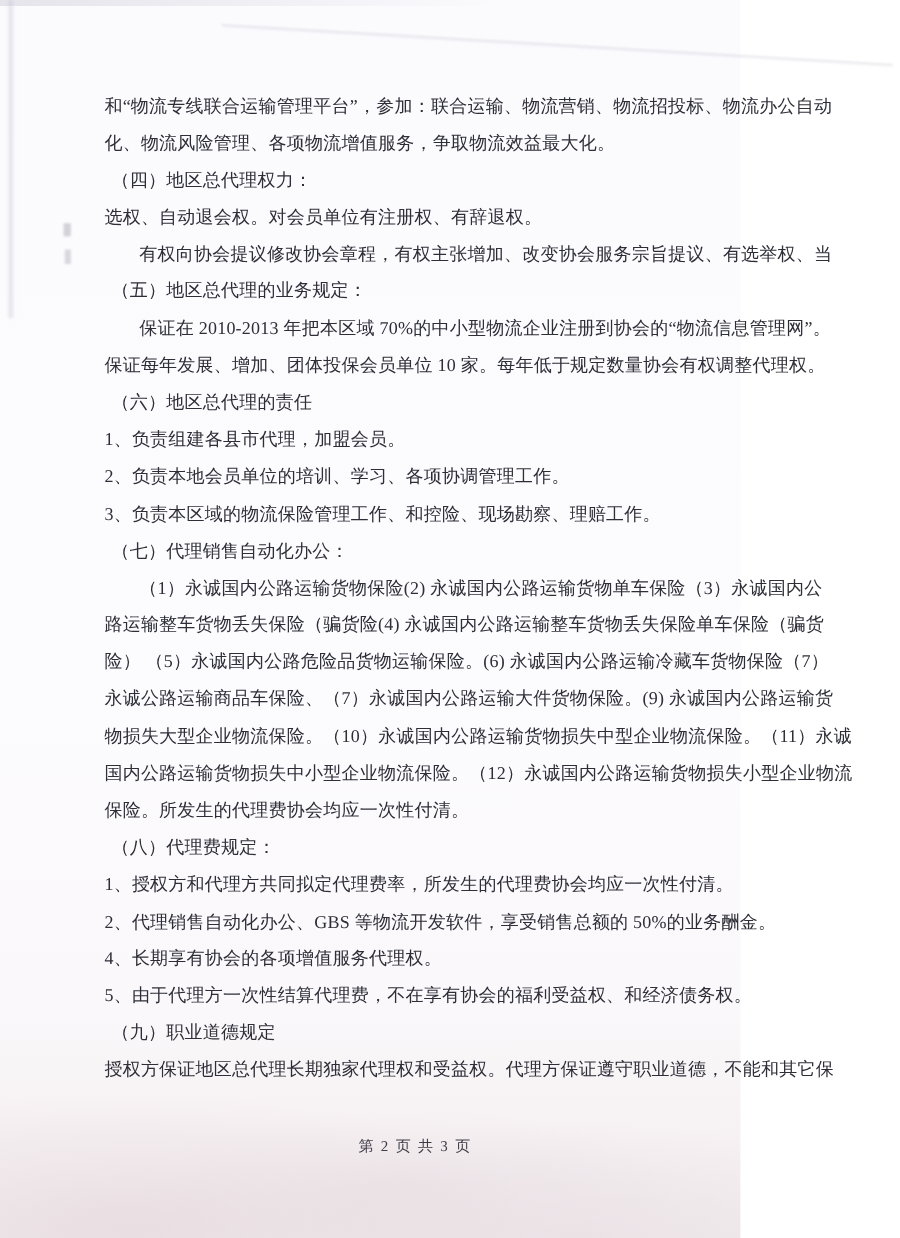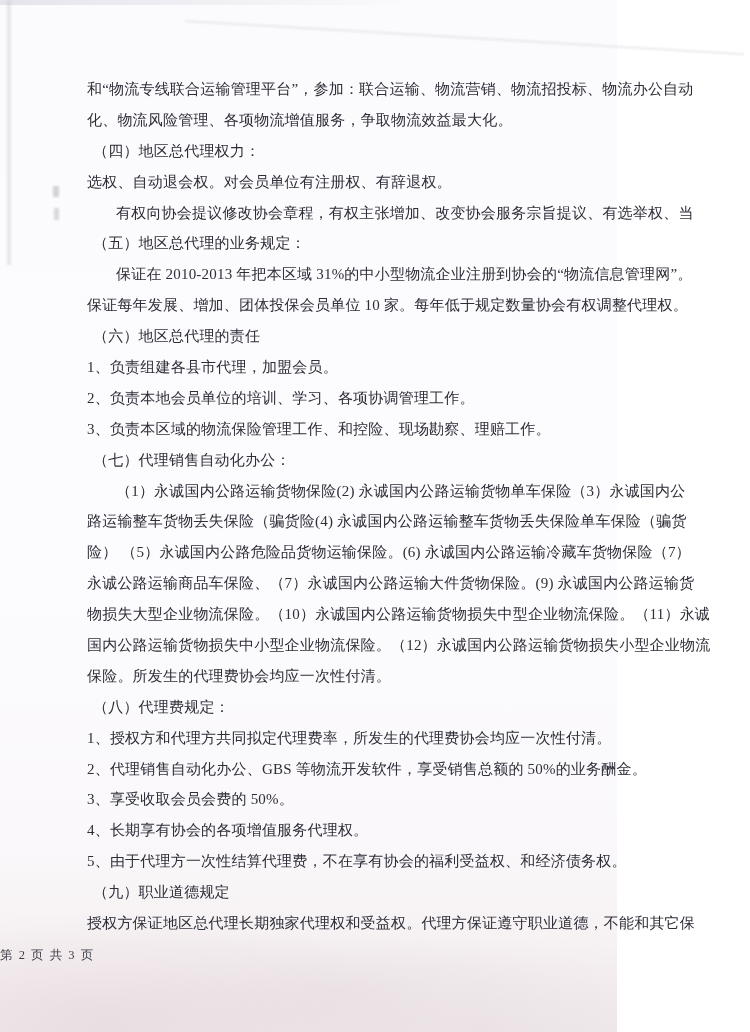--- a/index.html
+++ b/index.html
@@ -76,21 +76,21 @@
     letter-spacing: 0.2px;
     height: 30.9px;
   }
   .line.heading { padding-left: 6px; font-family: Liberation Serif, serif; }
   .line.first   { padding-left: 29px; }
   .footer {
     position: absolute;
     top: 947px;
     left: 0;
     width: 692px;
-    text-align: left;
+    text-align: center;
     font-size: 12.5px;
     color: #3c3c46;
     letter-spacing: 1.5px;
   }
 </style>
 </head>
 <body>
 
 <div class="paper">
   <div class="top-shade"></div>
@@ -99,38 +99,37 @@
   <div class="smudge-a"></div>
   <div class="smudge-b"></div>
 
   <div class="text-block">
       <div class="line body">和“物流专线联合运输管理平台”，参加：联合运输、物流营销、物流招投标、物流办公自动</div>
       <div class="line body">化、物流风险管理、各项物流增值服务，争取物流效益最大化。</div>
       <div class="line heading">（四）地区总代理权力：</div>
       <div class="line body">选权、自动退会权。对会员单位有注册权、有辞退权。</div>
       <div class="line first">有权向协会提议修改协会章程，有权主张增加、改变协会服务宗旨提议、有选举权、当</div>
       <div class="line heading">（五）地区总代理的业务规定：</div>
-      <div class="line first">保证在 2010-2013 年把本区域 31%的中小型物流企业注册到协会的“物流信息管理网”。</div>
+      <div class="line first">保证在 2010-2013 年把本区域 70%的中小型物流企业注册到协会的“物流信息管理网”。</div>
       <div class="line body">保证每年发展、增加、团体投保会员单位 10 家。每年低于规定数量协会有权调整代理权。</div>
       <div class="line heading">（六）地区总代理的责任</div>
       <div class="line body">1、负责组建各县市代理，加盟会员。</div>
       <div class="line body">2、负责本地会员单位的培训、学习、各项协调管理工作。</div>
       <div class="line body">3、负责本区域的物流保险管理工作、和控险、现场勘察、理赔工作。</div>
       <div class="line heading">（七）代理销售自动化办公：</div>
       <div class="line first">（1）永诚国内公路运输货物保险(2) 永诚国内公路运输货物单车保险（3）永诚国内公</div>
       <div class="line body">路运输整车货物丢失保险（骗货险(4) 永诚国内公路运输整车货物丢失保险单车保险（骗货</div>
       <div class="line body">险） （5）永诚国内公路危险品货物运输保险。(6) 永诚国内公路运输冷藏车货物保险（7）</div>
       <div class="line body">永诚公路运输商品车保险、（7）永诚国内公路运输大件货物保险。(9) 永诚国内公路运输货</div>
       <div class="line body">物损失大型企业物流保险。（10）永诚国内公路运输货物损失中型企业物流保险。（11）永诚</div>
       <div class="line body">国内公路运输货物损失中小型企业物流保险。（12）永诚国内公路运输货物损失小型企业物流</div>
       <div class="line body">保险。所发生的代理费协会均应一次性付清。</div>
       <div class="line heading">（八）代理费规定：</div>
       <div class="line body">1、授权方和代理方共同拟定代理费率，所发生的代理费协会均应一次性付清。</div>
       <div class="line body">2、代理销售自动化办公、GBS 等物流开发软件，享受销售总额的 50%的业务酬金。</div>
-      <div class="line body">3、享受收取会员会费的 50%。</div>
       <div class="line body">4、长期享有协会的各项增值服务代理权。</div>
       <div class="line body">5、由于代理方一次性结算代理费，不在享有协会的福利受益权、和经济债务权。</div>
       <div class="line heading">（九）职业道德规定</div>
       <div class="line body">授权方保证地区总代理长期独家代理权和受益权。代理方保证遵守职业道德，不能和其它保</div>
     </div>
 
   <div class="footer">第 2 页 共 3 页</div>
 </div>
 
 </body></html>

